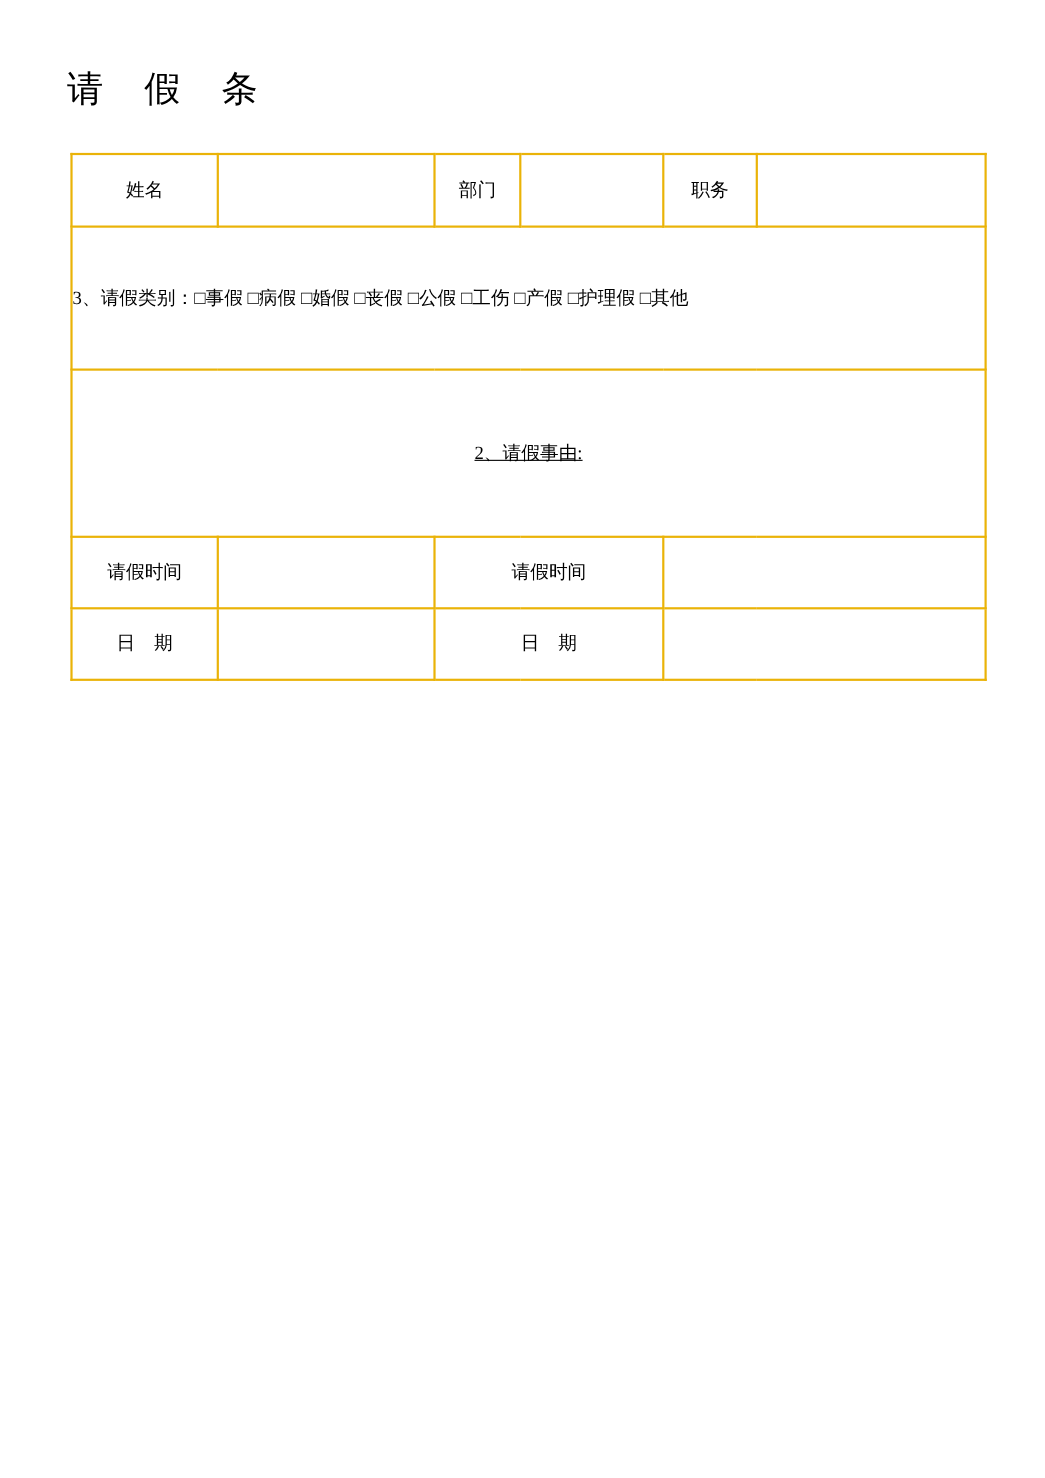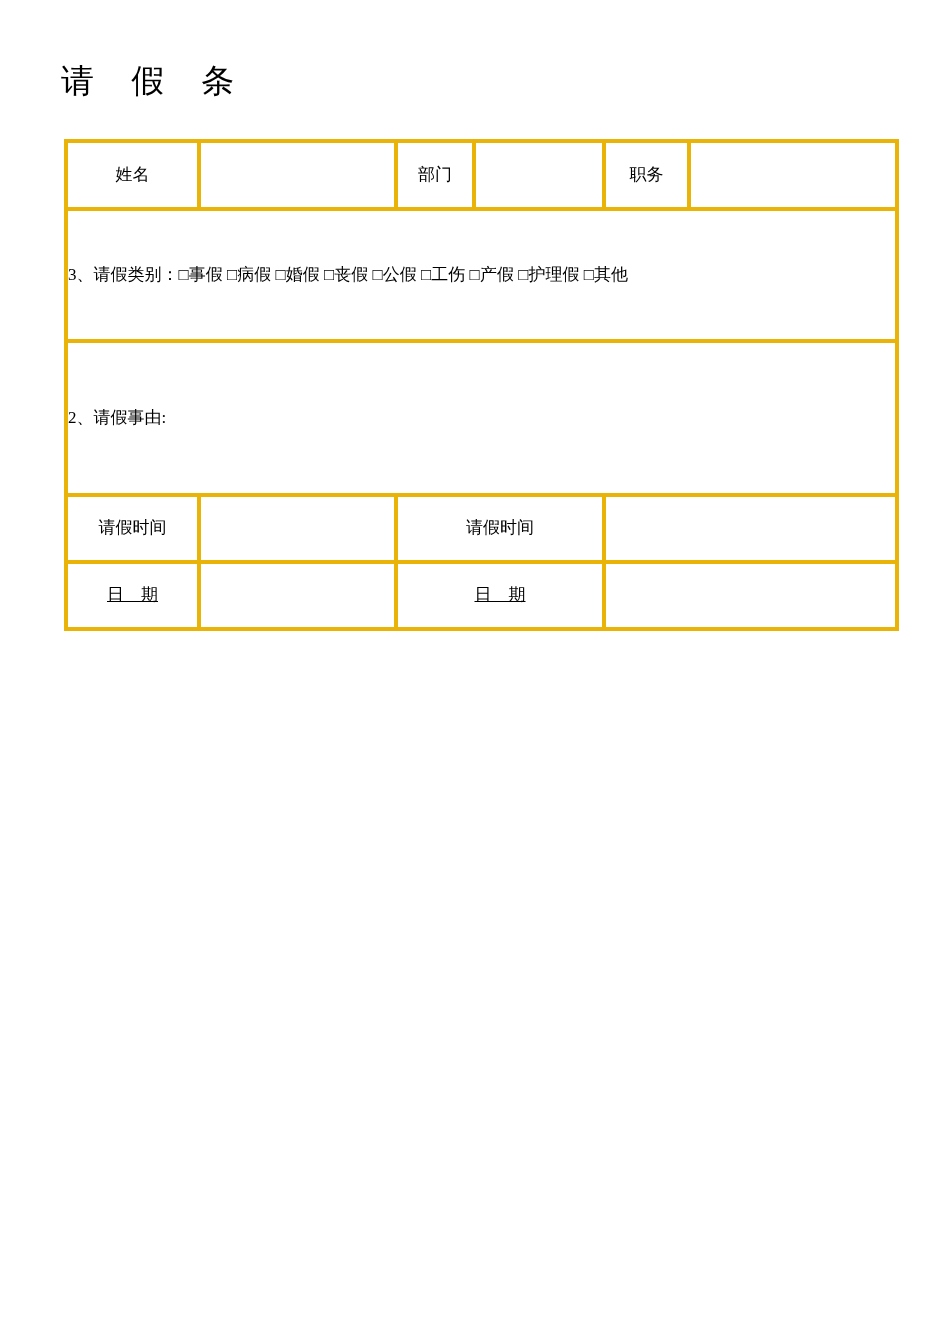--- a/index.html
+++ b/index.html
@@ -45,53 +45,54 @@
   .form-table {
     position: absolute;
     left: 64px;
     top: 139px;
     width: 831px;
     border-collapse: collapse;
     table-layout: fixed;
     font-size: 17px;
   }
   .form-table td {
-    border: 4px solid #eab308;
+    border: 2px solid #eab308;
     padding: 0;
     vertical-align: middle;
     line-height: 1.5;
   }
 
   .cell-label {
     text-align: center;
     white-space: pre;
   }
   .cell-blank {
     text-align: left;
   }
   .cell-text {
-    text-align: left;
+    text-align: center;
     vertical-align: top;
     padding: 11px 0 0 6px;
     white-space: pre;
+    text-decoration: underline;
   }
   .cell-text-mid {
     text-align: left;
     vertical-align: middle;
     padding: 0 0 0 6px;
     white-space: pre;
   }
 
   
   .r-head td       { height: 64px; }
   .r-category td   { height: 53px; }
   .r-reason td     { height: 150px; }
   .r-time td       { height: 58px; }
   .r-sign td       { height: 63px; }
-  .r-date td       { height: 63px; text-decoration: underline; }
+  .r-date td       { height: 63px; }
 
   .category-line,
   .time-line {
     display: block;
     white-space: pre;
   }
 </style>
 </head>
 <body>
 

